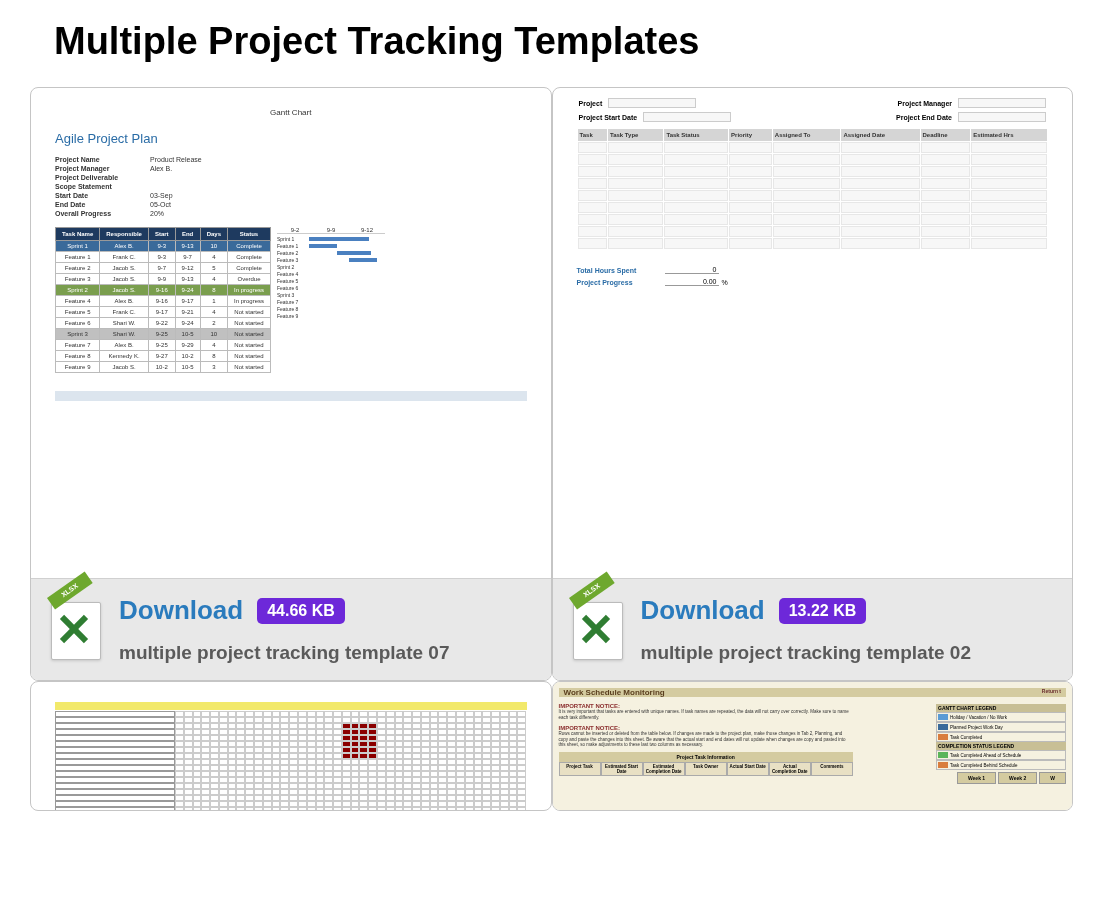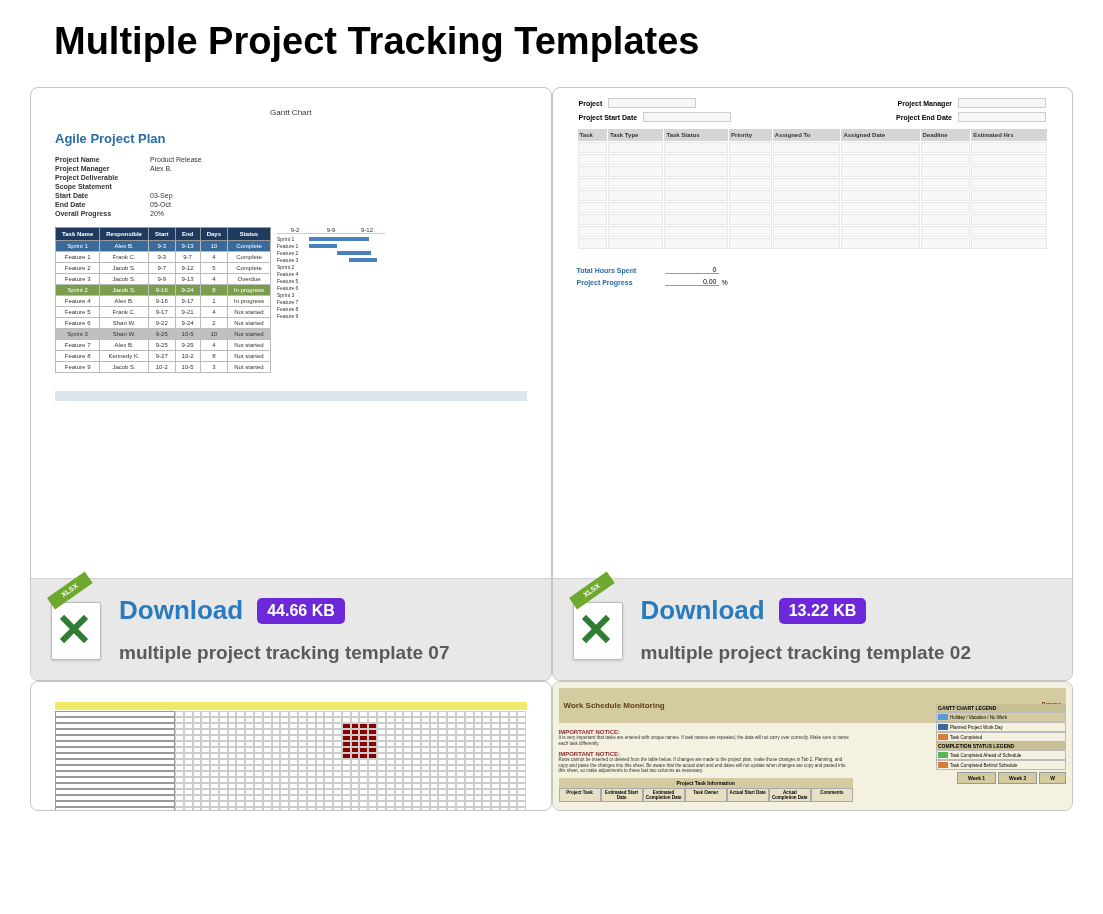--- a/index.html
+++ b/index.html
@@ -17,21 +17,21 @@
 .xlsx-icon .x::after { transform: rotate(-45deg); }
 .xlsx-icon .ribbon { position: absolute; top: -2px; left: -2px; width: 46px; height: 14px; background: #6ea82e; transform: rotate(-35deg); transform-origin: 0 0; font-size: 7px; color: #fff; text-align: center; line-height: 14px; font-weight: bold; }
 .dl-text { flex: 1; }
 .dl-row1 { display: flex; align-items: center; gap: 14px; margin-bottom: 16px; }
 .dl-link { color: #2a7bbd; font-size: 26px; font-weight: 700; cursor: pointer; }
 .badge { background: #6d28d9; color: #fff; border-radius: 5px; padding: 4px 10px; font-size: 16px; font-weight: 600; }
 .filename { color: #5a5a5a; font-size: 19px; font-weight: 600; }
 
 .p1 { font-size: 7px; color: #333; }
 .p1 .gantt-title { text-align: center; font-size: 8px; margin-bottom: 14px; }
-.p1 .plan-title { color: #2a6ca6; font-size: 13px; font-weight: 700; margin-bottom: 10px; }
+.p1 .plan-title { color: #2a6ca6; font-size: 13px; font-weight: 400; margin-bottom: 10px; }
 .p1 .meta { margin-bottom: 10px; }
 .p1 .meta div { display: flex; margin-bottom: 2px; }
 .p1 .meta .k { width: 95px; font-weight: 700; }
 .p1 .plan-wrap { display: flex; gap: 6px; }
 .p1 table { border-collapse: collapse; font-size: 6px; }
 .p1 th { background: #1e3a5f; color: #fff; padding: 3px 6px; font-weight: 700; border: 1px solid #999; }
 .p1 td { padding: 2px 6px; text-align: center; border: 1px solid #bbb; white-space: nowrap; }
 .p1 tr.sprint1 td { background: #3a6a9a; color: #fff; }
 .p1 tr.sprint2 td { background: #7a9e4e; color: #fff; }
 .p1 tr.sprint3 td { background: #c0c0c0; }
@@ -59,21 +59,21 @@
 
 .card.partial .preview { height: 128px; }
 .p3 { font-size: 4px; }
 .p3 .yh { background: #f2e96b; height: 8px; margin-bottom: 1px; }
 .p3 .row { display: flex; height: 6px; }
 .p3 .row .c1 { width: 120px; border: 1px solid #999; font-size: 4px; overflow: hidden; }
 .p3 .row .grid-area { flex: 1; display: flex; }
 .p3 .row .grid-area div { flex: 1; border: 1px solid #ccc; }
 .p3 .row .blk { background: #8b0000; }
 .p4 { font-size: 5px; background: #f5f1e0; height: 100%; padding: 6px; position: relative; }
-.p4 .ws-title { background: #d4cba0; color: #5a3e1e; font-weight: 700; padding: 13px 5px; font-size: 8px; display: flex; justify-content: space-between; }
+.p4 .ws-title { background: #d4cba0; color: #5a3e1e; font-weight: 700; padding: 0 5px; font-size: 8px; display: flex; justify-content: space-between; }
 .p4 .ws-title .ret { font-size: 5px; color: #6a2e2e; }
 .p4 .notices { margin-top: 6px; width: 58%; }
 .p4 .notice-h { color: #8b2e2e; font-weight: 700; font-size: 6px; }
 .p4 .notice-t { font-size: 4.5px; color: #333; margin-bottom: 4px; line-height: 1.3; }
 .p4 .legend { position: absolute; right: 6px; top: 22px; width: 130px; font-size: 4.5px; }
 .p4 .legend .lh { background: #c8bf95; font-weight: 700; padding: 1px 2px; font-size: 5px; }
 .p4 .legend .li { display: flex; align-items: center; border: 1px solid #bbb; padding: 1px; gap: 2px; }
 .p4 .legend .sw { width: 10px; height: 6px; }
 .p4 .taskbar { background: #d4cba0; padding: 2px; font-size: 5px; font-weight: 700; text-align: center; margin-top: 4px; width: 58%; }
 .p4 .task-head { display: flex; font-size: 4.5px; font-weight: 700; width: 58%; }

